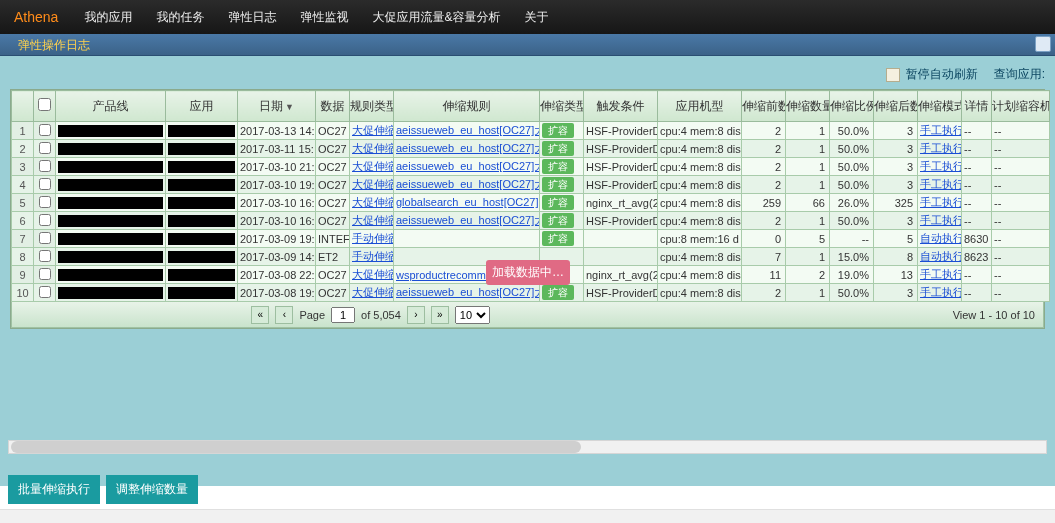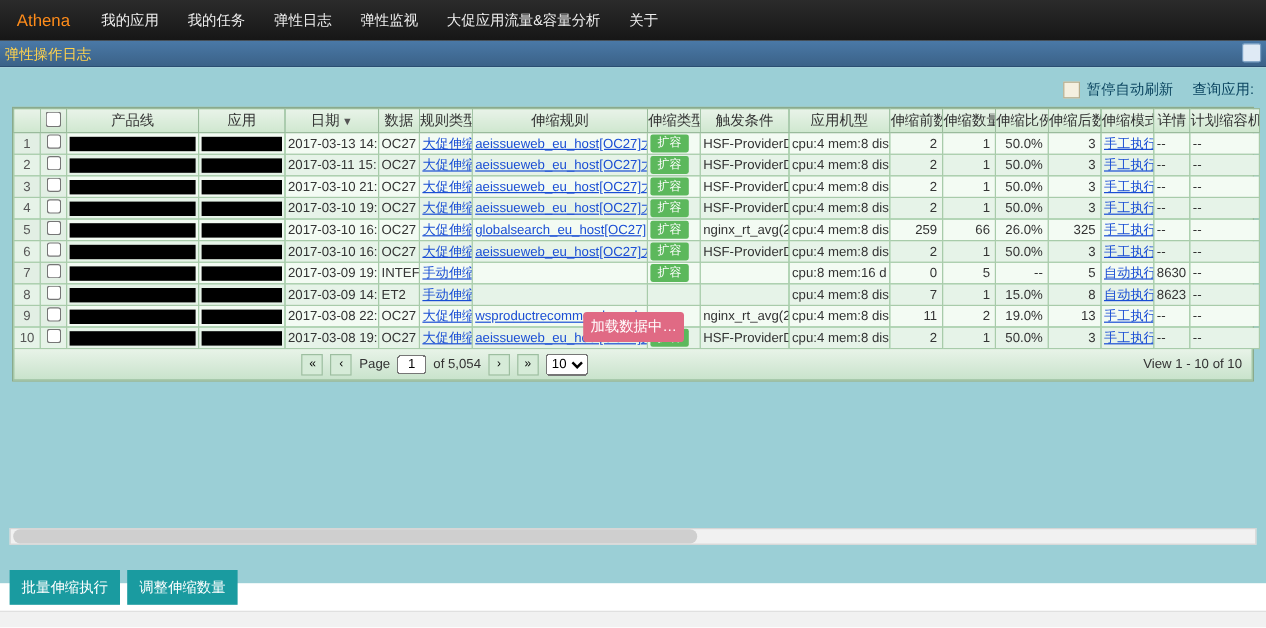--- a/index.html
+++ b/index.html
@@ -1,29 +1,29 @@
 <!DOCTYPE html>
 <html><head>
   <meta charset="utf-8">
   <style>
     * { margin: 0; padding: 0; box-sizing: border-box; }
     body { font-family: Arial, "Microsoft YaHei", sans-serif; font-size: 12px; background: #fff; width: 1055px; height: 523px; overflow: hidden; position: relative; }
     .topnav { height: 34px; background: linear-gradient(#2b2b2b, #161616); display: flex; align-items: center; color: #ccc; }
     .brand { color: #ff8c1a; padding: 0 14px; font-size: 14px; }
     .topnav .nav-item { padding: 0 12px; height: 34px; line-height: 34px; color: #eee; cursor: pointer; font-size: 12px; }
-    .subbar { height: 22px; background: linear-gradient(#4a79a7, #3b6288); color: #ffd24d; font-size: 12px; padding-left: 4px; line-height: 22px; border-bottom: 1px solid #2a4e72; position: relative; }
+    .subbar { height: 22px; background: linear-gradient(#4a79a7, #3b6288); color: #ffd24d; font-size: 12px; padding-left: 18px; line-height: 22px; border-bottom: 1px solid #2a4e72; position: relative; }
     .subbar .refresh { position: absolute; right: 4px; top: 2px; width: 16px; height: 16px; border: 1px solid #7aa0c4; border-radius: 2px; background: #dfeaf5; cursor: pointer; }
     .panelbody { background: #9bcfd6; padding: 10px 10px 6px 10px; height: 430px; position: relative; }
     .toolbar { display: flex; align-items: center; justify-content: flex-end; gap: 6px; margin-bottom: 6px; }
     .toolbar .chk { display: inline-block; width: 14px; height: 14px; background: #f5f0e0; border: 1px solid #b5ad8e; }
     .toolbar label { color: #0b4560; font-size: 12px; }
     .toolbar input[type=text] { width: 130px; height: 20px; border: 1px solid #b8b8b8; padding: 0 4px; font-size: 12px; color: #999; }
     .grid { border: 1px solid #8aaa8d; background: #c6e6ca; width: 100%; }
     .grid table { width: 100%; border-collapse: collapse; table-layout: fixed; }
-    .grid th { background: linear-gradient(#e8f3e8, #cfe7cf); border: 1px solid #9abb9c; height: 20px; font-weight: normal; color: #333; font-size: 12px; overflow: hidden; white-space: nowrap; text-align: center; position: relative; }
+    .grid th { background: linear-gradient(#e8f3e8, #cfe7cf); border: 1px solid #9abb9c; height: 31px; font-weight: normal; color: #333; font-size: 12px; overflow: hidden; white-space: nowrap; text-align: center; position: relative; }
     .grid td { border: 1px solid #a8cbaa; height: 18px; background: #f3fbf3; overflow: hidden; white-space: nowrap; font-size: 11px; color: #333; padding: 0 2px; text-align: left; }
     .grid tr.alt td { background: #e6f3e8; }
     .grid td.rownum { background: #e2efe4; text-align: center; color: #555; width: 22px; }
     .grid td.chkcell { background: #e2efe4; text-align: center; width: 22px; }
     .grid td.chkcell input { width: 12px; height: 12px; }
     .redacted { background: #000; height: 12px; display: block; }
     .link-blue { color: #1a4ed4; text-decoration: underline; cursor: pointer; }
     .tag-green { display: inline-block; padding: 0 6px; height: 15px; line-height: 15px; background: #5cb85c; color: #fff; border-radius: 2px; font-size: 10px; }
     .num { text-align: right !important; padding-right: 4px !important; }
     .pager { height: 26px; background: linear-gradient(#e8f3e8, #c9e3cc); border: 1px solid #a0c2a3; border-top: 0; padding: 0 8px; display: flex; align-items: center; font-size: 11px; color: #333; }

